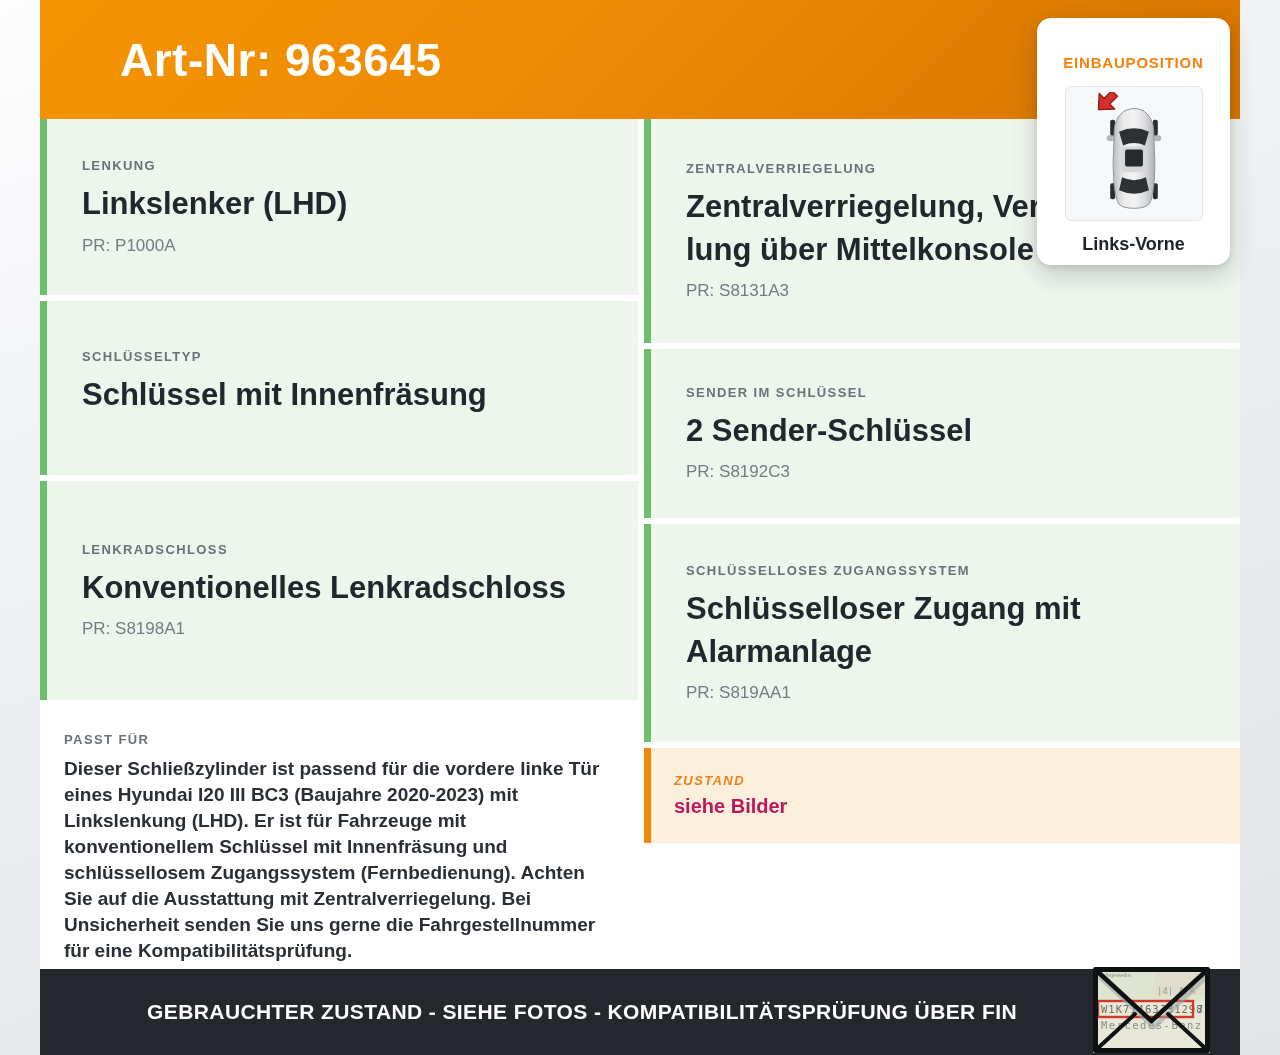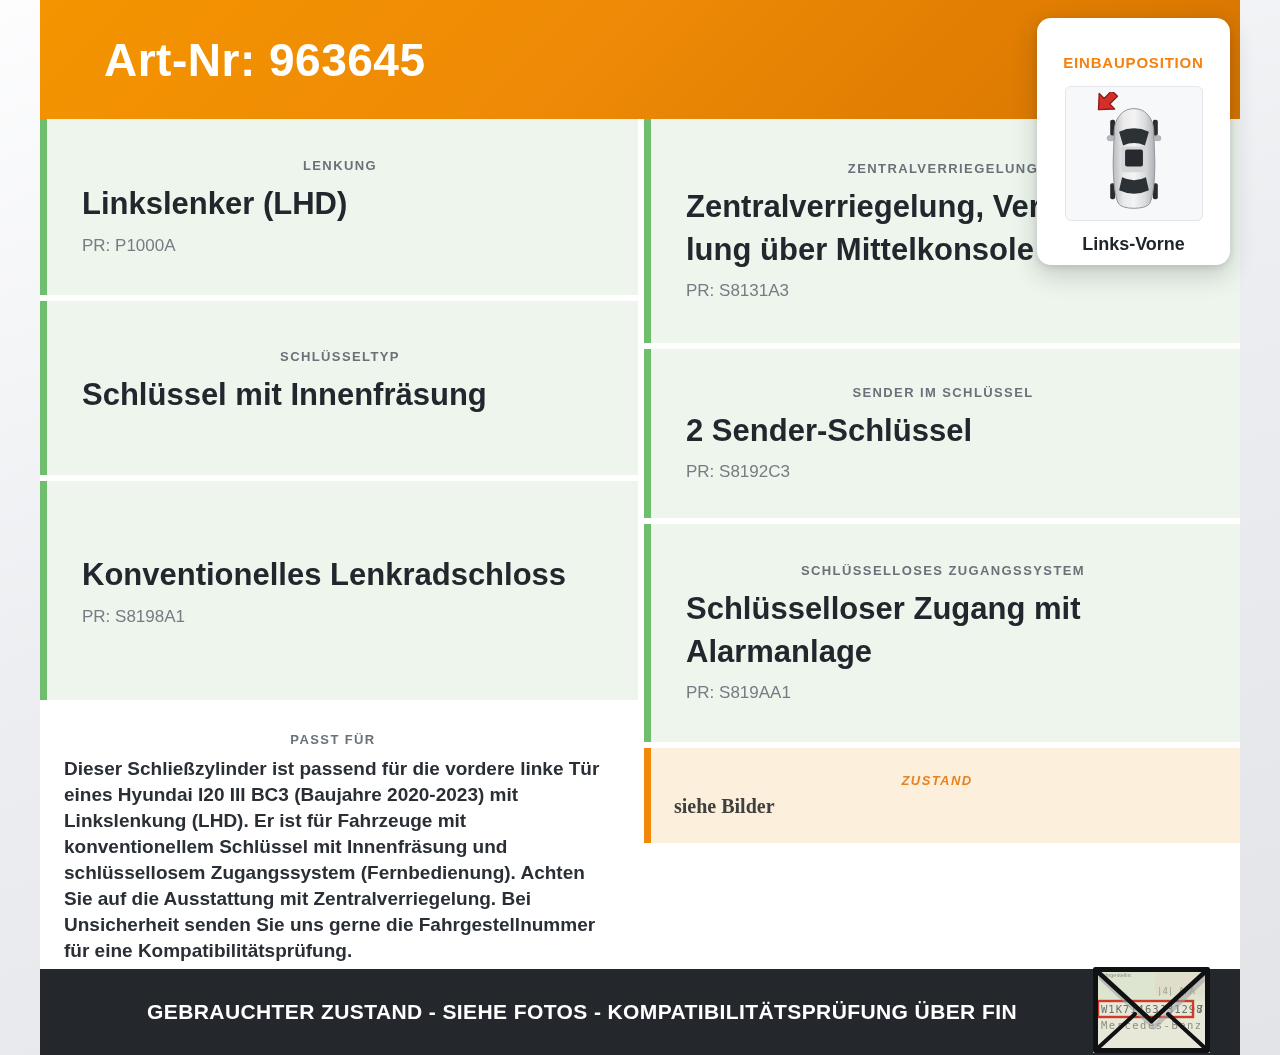--- a/index.html
+++ b/index.html
@@ -11,37 +11,37 @@
   }
   .page { position:relative; width:1280px; height:1055px; }
   .content {
     position:absolute; left:40px; top:0; width:1200px; height:1055px;
     background:#ffffff; display:flex; flex-direction:column;
   }
   
   .header {
     height:119px; flex:0 0 119px;
     background:linear-gradient(135deg,#f49400 0%,#ee8a06 45%,#d67400 100%);
-    display:flex; align-items:center; padding-left:64px;
+    display:flex; align-items:center; padding-left:80px;
   }
   .title { color:#ffffff; font-size:46px; font-weight:900; letter-spacing:.5px; }
   
   .cols { flex:1 1 auto; display:flex; gap:6px; background:#ffffff; }
   .col { display:flex; flex-direction:column; gap:6px; }
   .col-left  { width:598px; }
   .col-right { width:596px; }
   
   .card {
     background:#edf5ec; border-left:7px solid #6fbe6e;
     display:flex; flex-direction:column; justify-content:center;
     padding:0 40px 0 35px;
   }
   .label {
     font-size:13px; font-weight:700; letter-spacing:1.4px;
-    color:#6b7178; text-transform:uppercase; margin-bottom:10px;text-align:center;
+    color:#6b7178; text-transform:uppercase; margin-bottom:10px;
   }
   .value {
     font-size:31px; font-weight:800; color:#22272e; line-height:1.38;
     white-space:pre-line; margin-bottom:10px;
   }
   .pr { font-size:17px; font-weight:500; color:#757c84; }
   .h176{height:176px;flex:0 0 176px}
   .h174{height:174px;flex:0 0 174px}
   .h219{height:219px;flex:0 0 219px}
   .h224{height:224px;flex:0 0 224px}
@@ -54,21 +54,21 @@
   }
   .passt .label { margin-bottom:9px; }
   .passt-text { font-size:19px; font-weight:600; color:#2a2f36; line-height:1.37; }
   
   .zustand {
     background:#fcf0dd; border-left:7px solid #f2880a;
     height:95px; flex:0 0 95px; display:flex; flex-direction:column;
     justify-content:center; padding:0 40px 0 23px;
   }
   .zustand .label { color:#e8821e; margin-bottom:7px;font-style:italic; }
-  .zustand-value { font-size:20px; font-weight:600; color:#404040;font-family:Liberation Serif, serif; }
+  .zustand-value { font-size:20px; font-weight:600; color:#be185d; }
   
   .footer {
     height:86px; flex:0 0 86px; background:#24272b;
     display:flex; align-items:center; justify-content:center;
   }
   .footer-text {
     color:#ffffff; font-size:21px; font-weight:800; letter-spacing:.4px;
     margin-right:116px; white-space:nowrap;text-align:center;
   }
   
@@ -108,20 +108,21 @@
           <div class="value">Linkslenker (LHD)</div>
           <div class="pr">PR: P1000A</div>
         </div>
 
         <div class="card h174">
           <div class="label">SCHLÜSSELTYP</div>
           <div class="value">Schlüssel mit Innenfräsung</div>
         </div>
 
         <div class="card h219">
+          <div class="label">LENKRADSCHLOSS</div>
           <div class="value">Konventionelles Lenkradschloss</div>
           <div class="pr">PR: S8198A1</div>
         </div>
 
         <div class="passt">
           <div class="label">PASST FÜR</div>
           <div class="passt-text">Dieser Schließzylinder ist passend für die vordere linke Tür eines Hyundai I20 III BC3 (Baujahre 2020-2023) mit Linkslenkung (LHD). Er ist für Fahrzeuge mit konventionellem Schlüssel mit Innenfräsung und schlüssellosem Zugangssystem (Fernbedienung). Achten Sie auf die Ausstattung mit Zentralverriegelung. Bei Unsicherheit senden Sie uns gerne die Fahrgestellnummer für eine Kompatibilitätsprüfung.</div>
         </div>
 
       </div>

